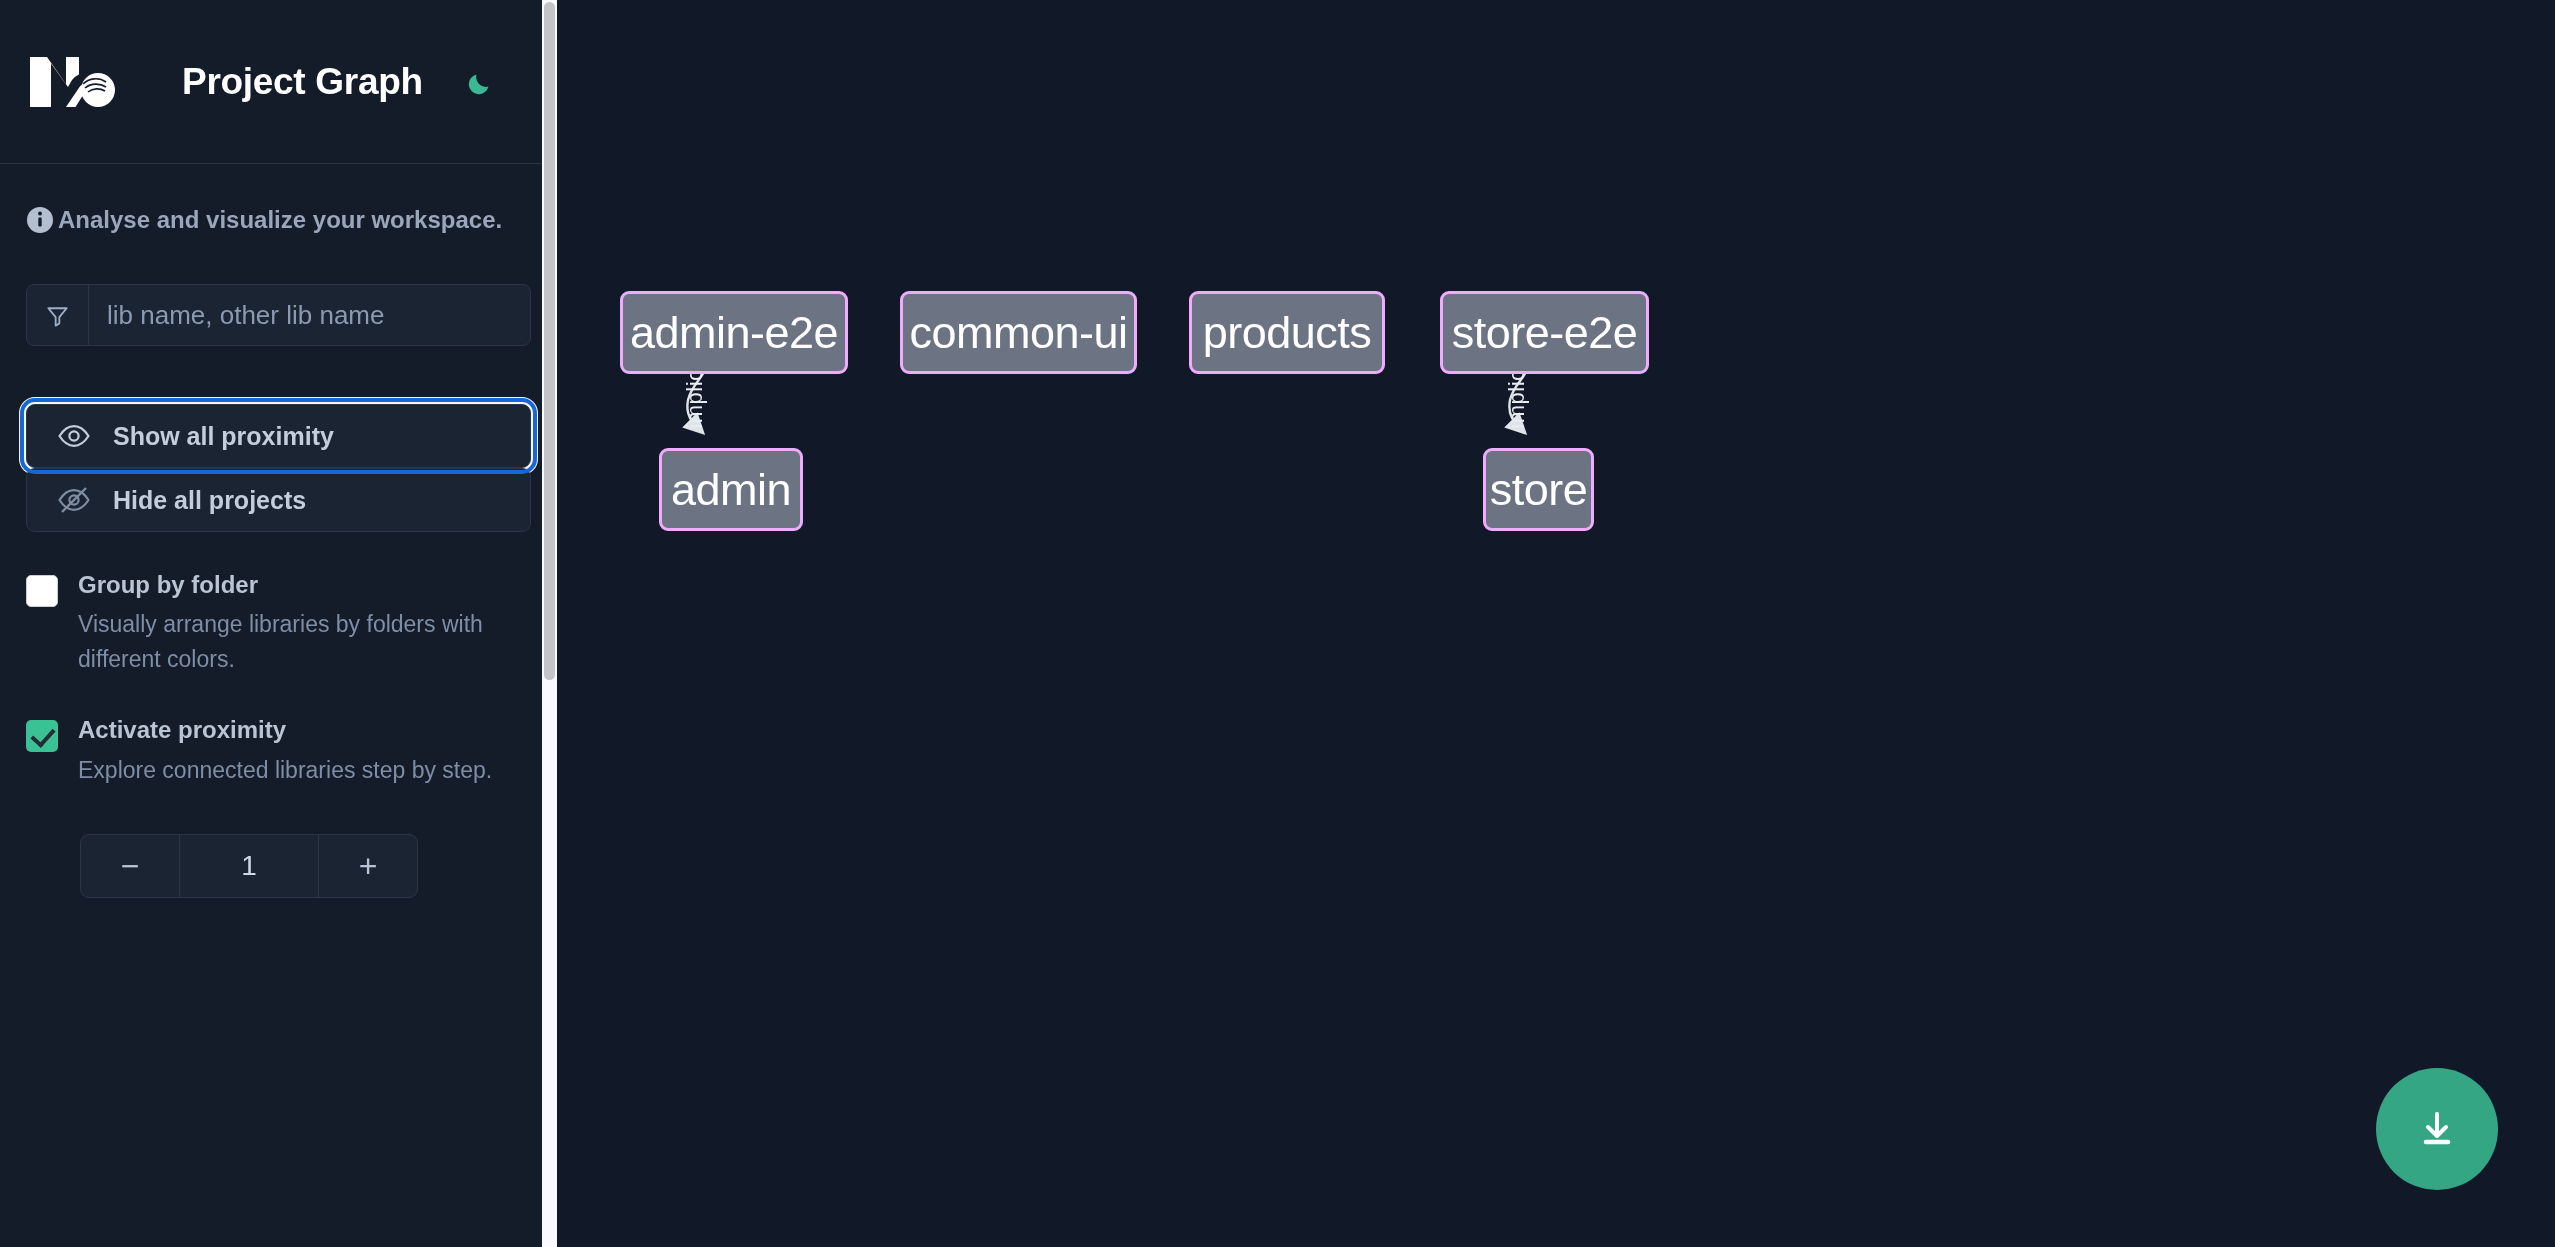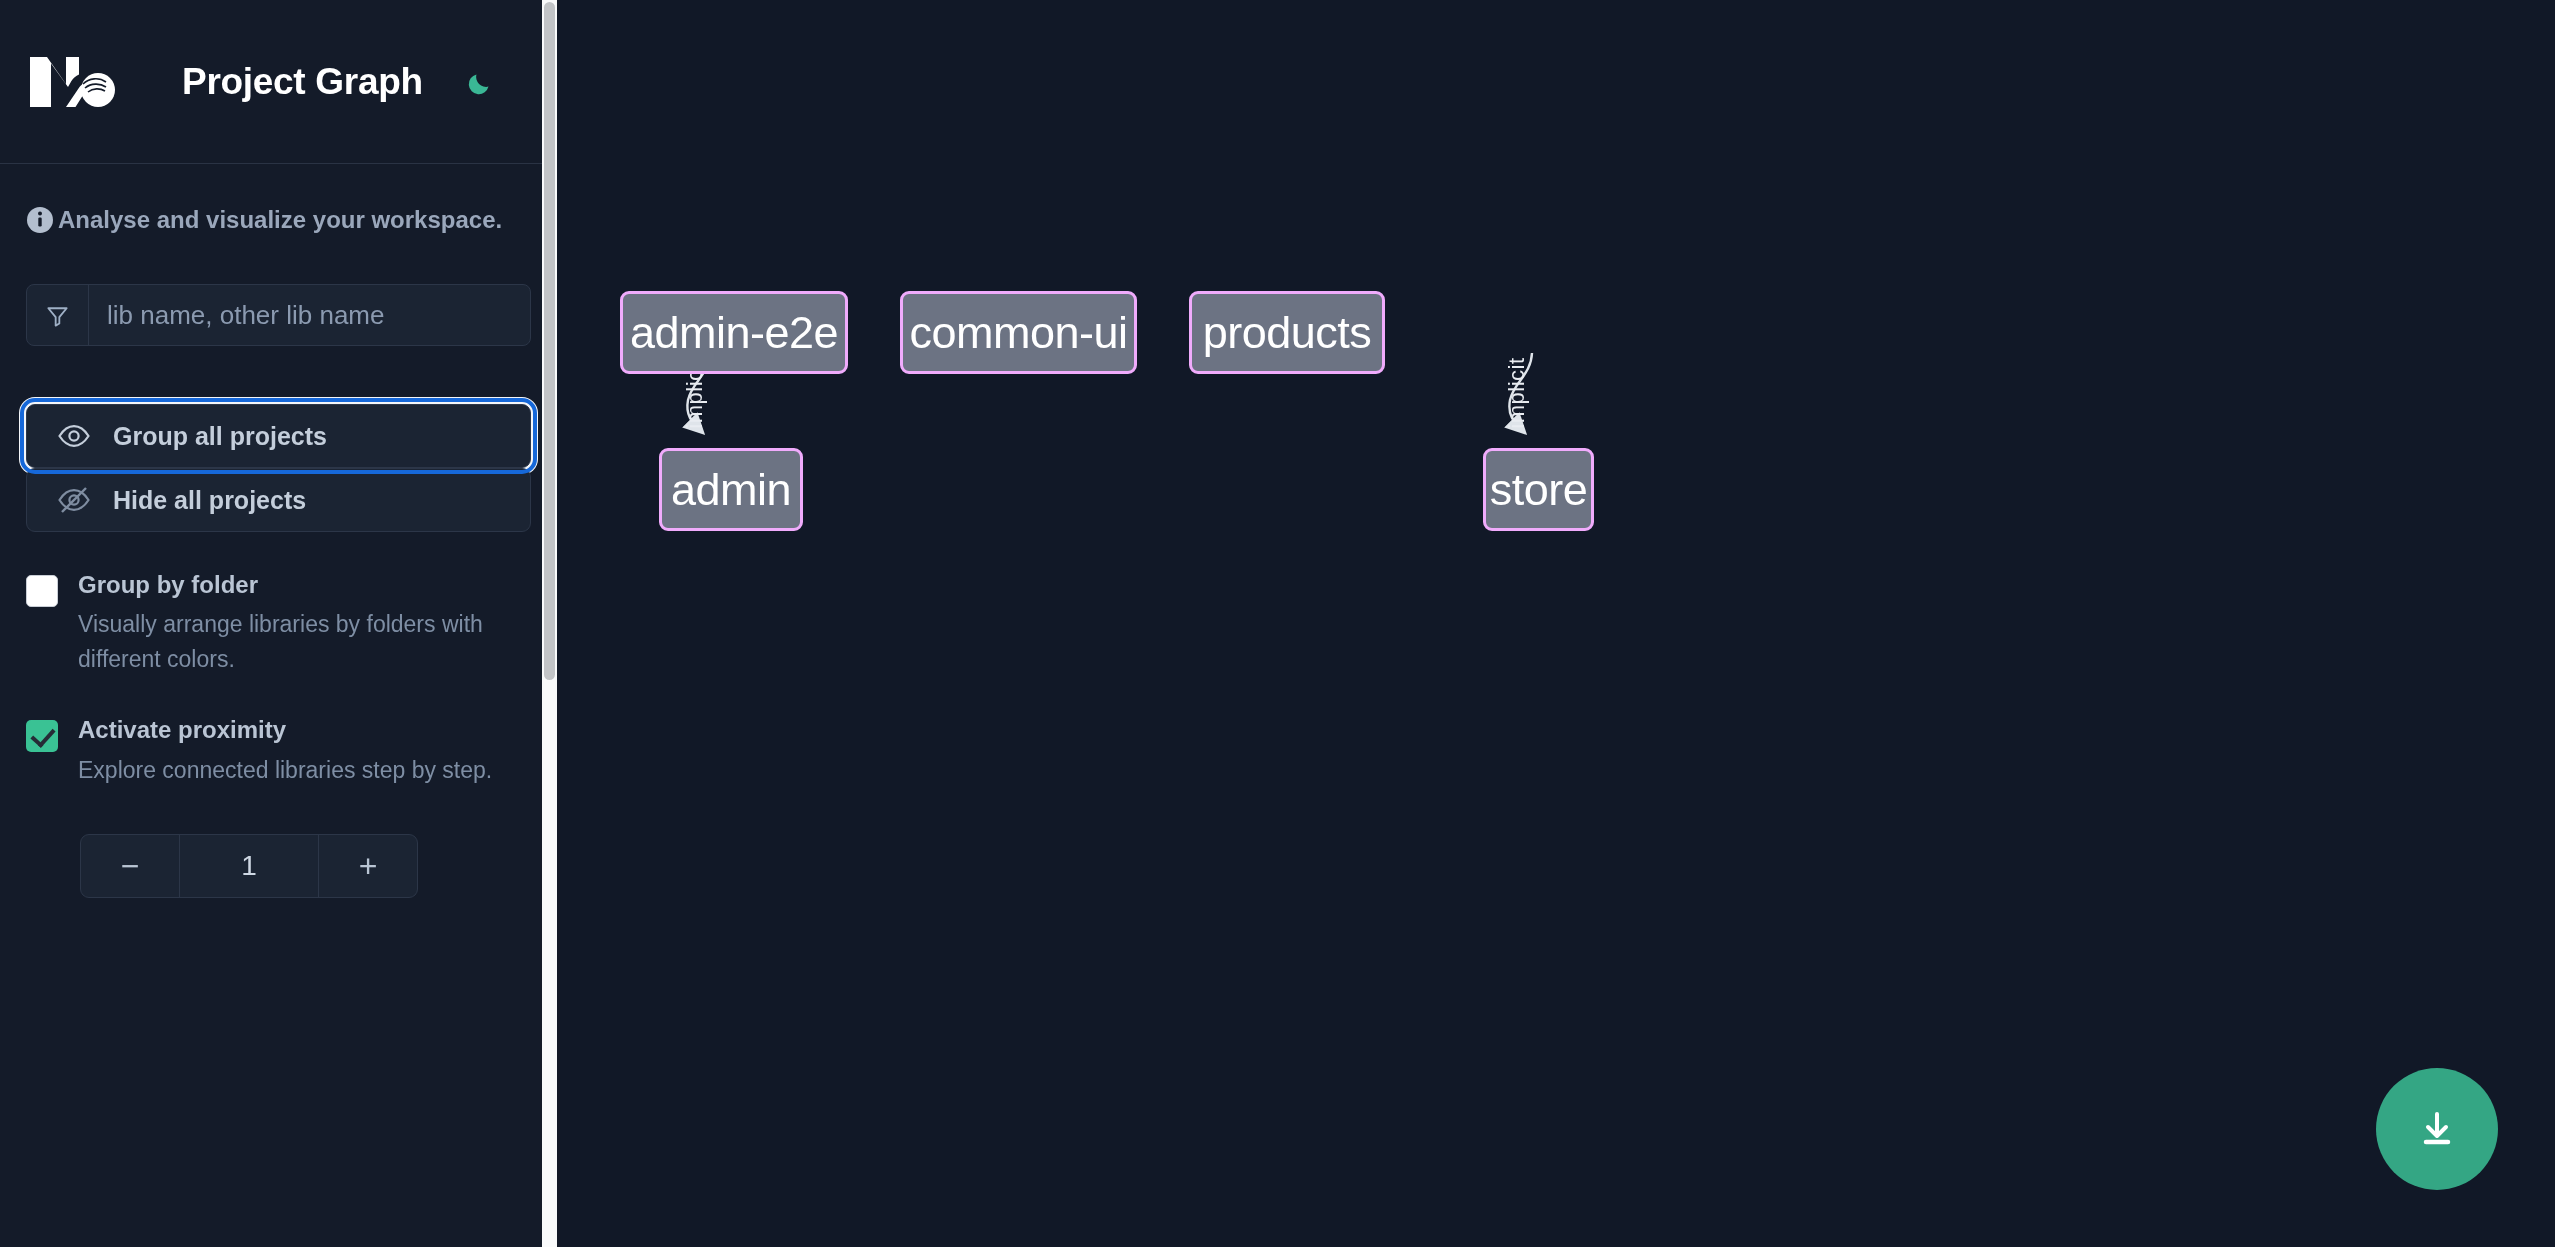--- a/index.html
+++ b/index.html
@@ -236,21 +236,21 @@
 
 
     <div class="btn-show-wrap">
       <div class="btn focused">
         <span class="btn-icon">
           <svg viewBox="0 0 34 34" width="34" height="34">
             <path fill="none" stroke="#c4cedb" stroke-width="2.2" d="M2.5 17 C7 10 12 7.2 17 7.2 S27 10 31.5 17 C27 24 22 26.8 17 26.8 S7 24 2.5 17 Z"></path>
             <circle cx="17" cy="17" r="4.6" fill="none" stroke="#c4cedb" stroke-width="2.2"></circle>
           </svg>
         </span>
-        <span class="btn-label">Group all projects</span>
+        <span class="btn-label">Show all proximity</span>
       </div>
     </div>
 
     <div class="btn">
       <span class="btn-icon">
         <svg viewBox="0 0 34 34" width="34" height="34">
           <path fill="none" stroke="#7f8da1" stroke-width="2.2" d="M2.5 17 C7 10 12 7.2 17 7.2 S27 10 31.5 17 C27 24 22 26.8 17 26.8 S7 24 2.5 17 Z"></path>
           <circle cx="17" cy="17" r="4.6" fill="none" stroke="#7f8da1" stroke-width="2.2"></circle>
           <line x1="5" y1="29" x2="29" y2="5" stroke="#7f8da1" stroke-width="2.4"></line>
         </svg>
@@ -296,20 +296,21 @@
       <path d="M 153 353 C 152 375, 135 382, 131 400 C 128 416, 136 423, 143 430" fill="none" stroke="#dfe4ea" stroke-width="2.4" marker-end="url(#arrow)"></path>
       <path d="M 975 353 C 974 375, 957 382, 953 400 C 950 416, 958 423, 965 430" fill="none" stroke="#dfe4ea" stroke-width="2.4" marker-end="url(#arrow)"></path>
     </svg>
 
     <div class="edge-label" style="left:93px; top:380px; width:90px; text-align:center;">implicit</div>
     <div class="edge-label" style="left:915px; top:380px; width:90px; text-align:center;">implicit</div>
 
     <div class="node" style="left:63px; top:270px; width:228px; height:83px;">admin-e2e</div>
     <div class="node" style="left:343px; top:270px; width:237px; height:83px;">common-ui</div>
     <div class="node" style="left:632px; top:270px; width:196px; height:83px;">products</div>
+    <div class="node" style="left:883px; top:270px; width:209px; height:83px;">store-e2e</div>
     <div class="node" style="left:102px; top:427px; width:144px; height:83px;">admin</div>
     <div class="node" style="left:926px; top:427px; width:111px; height:83px;">store</div>
 
     <button class="fab">
       <span>
         <svg viewBox="0 0 44 44" width="44" height="44">
           <line x1="22" y1="8" x2="22" y2="28" stroke="#ffffff" stroke-width="4" stroke-linecap="round"></line>
           <path d="M13 21 L22 30 L31 21" fill="none" stroke="#ffffff" stroke-width="4" stroke-linecap="round" stroke-linejoin="round"></path>
           <line x1="11" y1="36" x2="33" y2="36" stroke="#ffffff" stroke-width="4.5" stroke-linecap="round"></line>
         </svg>

